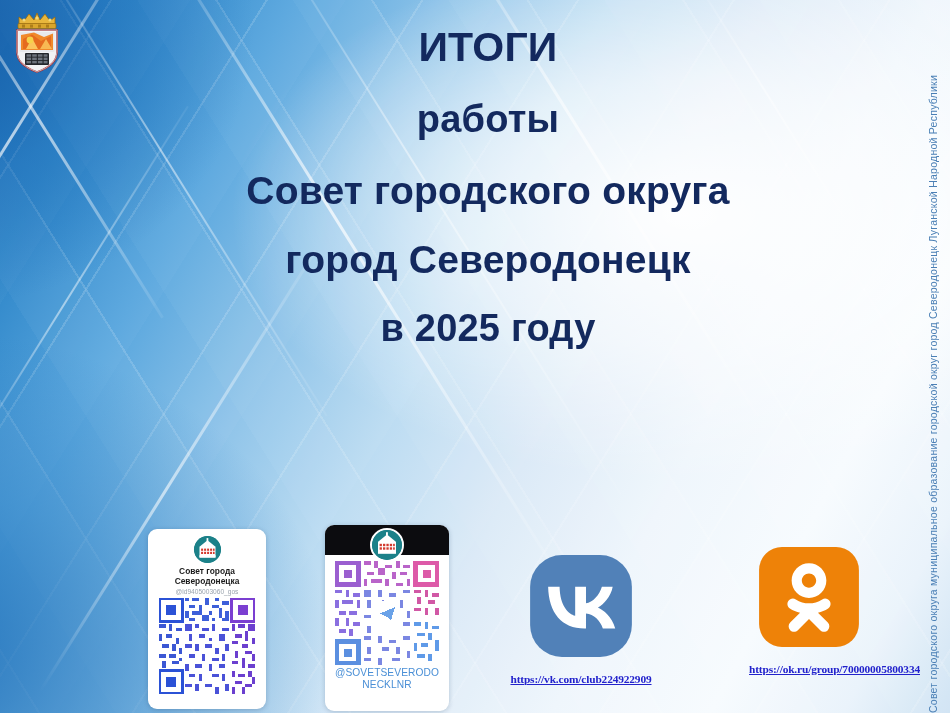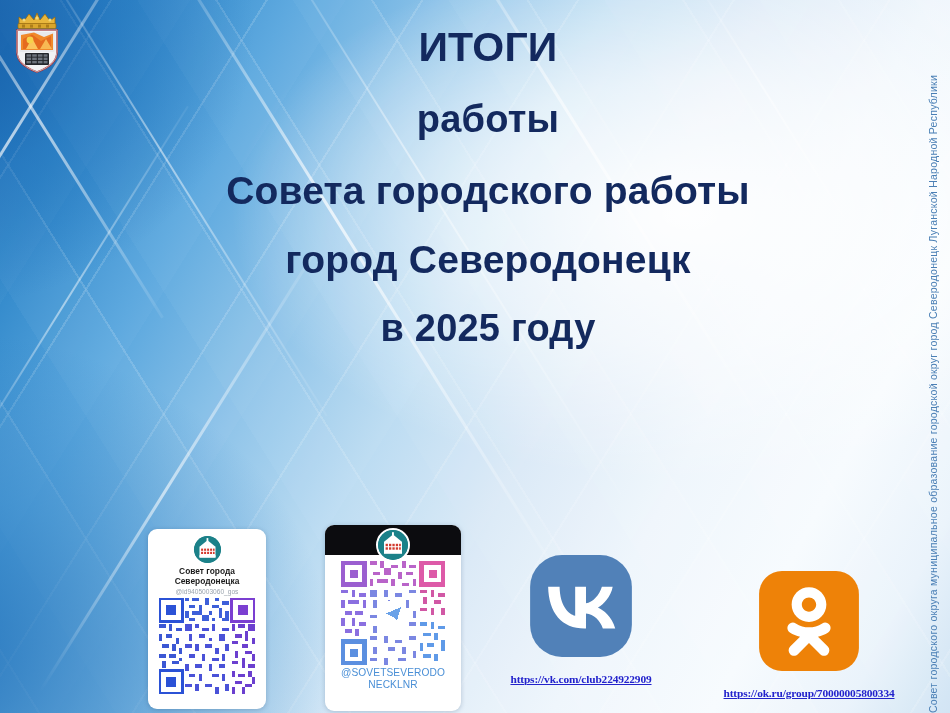--- a/index.html
+++ b/index.html
@@ -204,21 +204,21 @@
     margin-top: 1px;
     margin-bottom: 3px;
   }
   .qr1-code { width: 96px; height: 96px; margin: 0 auto; display: block; }
 
   
   .qr-card-2 {
     position: absolute;
     left: 325px;
     top: 0px;
-    width: 136px;
+    width: 124px;
     height: 186px;
     background: #ffffff;
     border-radius: 9px;
     box-shadow: 0 1px 5px rgba(10,40,80,0.22);
     overflow: hidden;
   }
   .qr2-topbar {
     height: 30px;
     background: #0c0c0f;
     position: relative;
@@ -267,23 +267,23 @@
     text-decoration: underline;
     letter-spacing: -0.15px;
     font-family: "Liberation Serif", serif;
     cursor: pointer;
   }
 
   
   .ok-block {
     position: absolute;
     left: 698px;
-    top: 44px;
+    top: 20px;
     width: 222px;
-    text-align: center;
+    text-align: right;
   }
   .ok-logo {
     width: 104px; height: 104px;
     margin: 0 auto;
     display: block;
   }
 </style>
 </head>
 <body>
 
@@ -343,21 +343,21 @@
         <rect x="27.9" y="52.9" width="4.6" height="2.4"></rect>
         <rect x="33.6" y="52.9" width="3.9" height="2.4"></rect>
       </g>
       <path d="M7 22 L47 22 L47 44 Q47 57 27 64 Q7 57 7 44 Z" fill="none" stroke="#b8bcc4" stroke-width="0.9"></path>
     </svg>
   </div>
 
   <div class="title-block">
     <div class="title-line tl-1">ИТОГИ</div>
     <div class="title-line tl-2">работы</div>
-    <div class="title-line tl-3">Совета городского работы</div>
+    <div class="title-line tl-3">Совет городского округа</div>
     <div class="title-line tl-4">город Северодонецк</div>
     <div class="title-line tl-6">в 2025 году</div>
   </div>
 
   <div class="side-caption">
     <span>Совет городского округа муниципальное образование городской округ город Северодонецк Луганской Народной Республики</span>
   </div>
 
   <div class="bottom-row">
 

